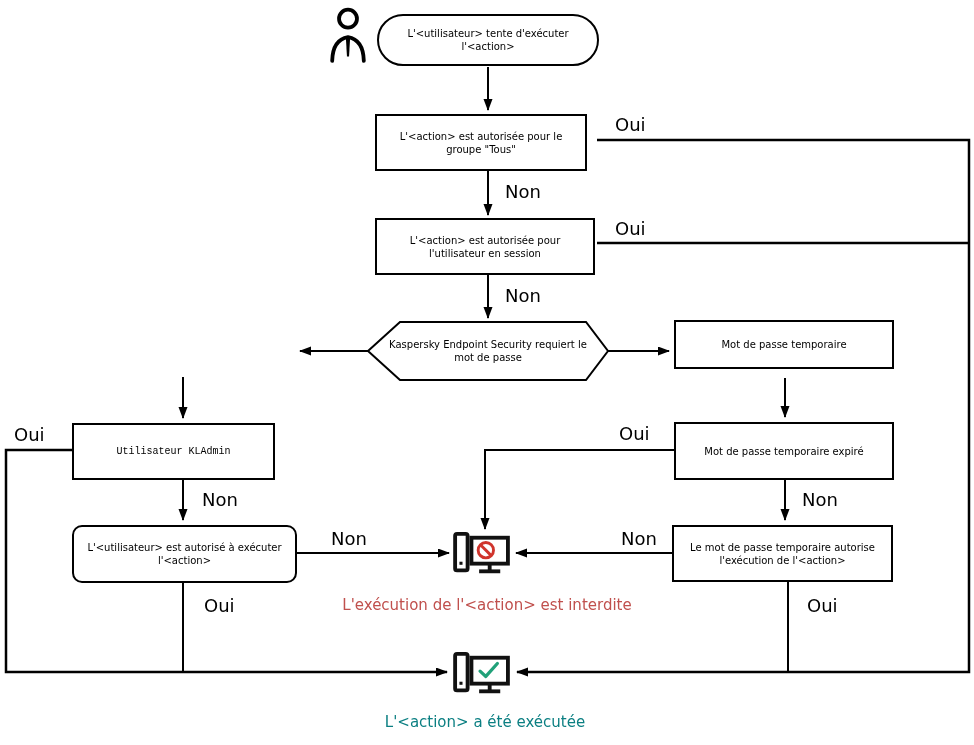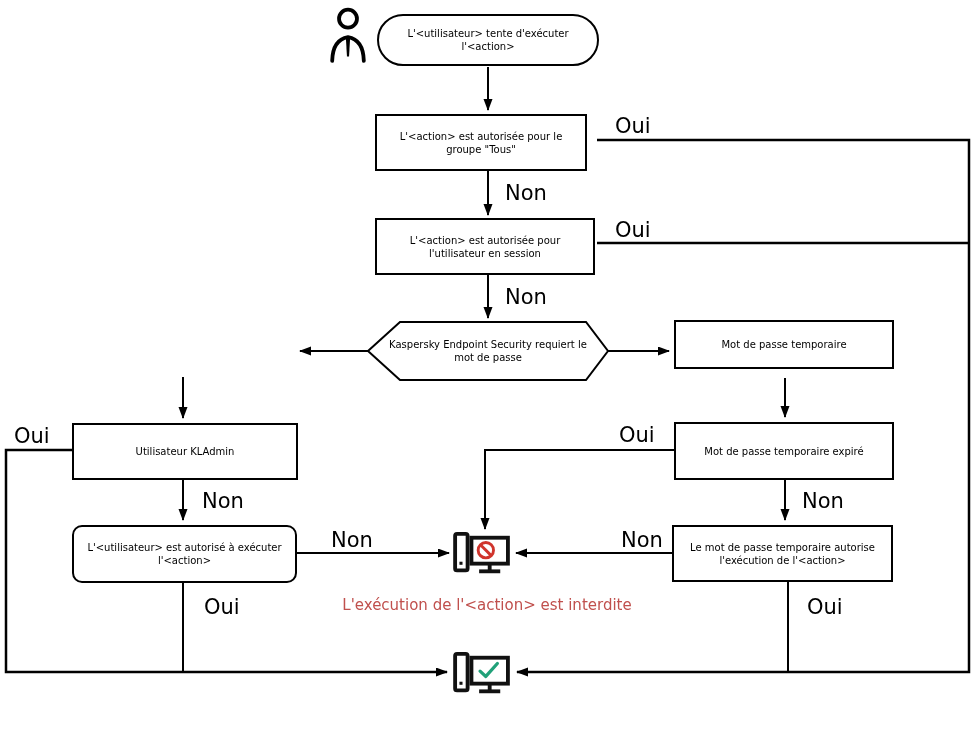--- a/index.html
+++ b/index.html
@@ -12,21 +12,21 @@
     position:absolute;box-sizing:border-box;border:2px solid #000;background:#fff;
     display:flex;align-items:center;justify-content:center;text-align:center;
     font-size:10px;line-height:1.3;padding:8px 8px;
   }
   .pill{border-radius:26px;}
   .hex-label{
     position:absolute;display:flex;align-items:center;justify-content:center;
     text-align:center;font-size:10px;line-height:1.3;
   }
   .edge-label{
-    position:absolute;font-size:21px;color:#000;white-space:nowrap;
+    position:absolute;font-size:18px;color:#000;white-space:nowrap;
   }
   .outcome{
     position:absolute;text-align:center;font-size:15px;white-space:nowrap;
   }
   .outcome.denied{color:#C0504D;}
   .outcome.executed{color:#0B7F82;}
   .icon-abs{position:absolute;}
 </style>
 </head>
 <body>
@@ -79,21 +79,21 @@
 
   <div class="node pill" style="left:377px;top:14px;width:222px;height:52px;">L'&lt;utilisateur&gt;  tente d'exécuter l'&lt;action&gt;</div>
 
   <div class="node" style="left:375px;top:114px;width:212px;height:57px;">L'&lt;action&gt; est autorisée pour le groupe "Tous"</div>
 
   <div class="node" style="left:375px;top:218px;width:220px;height:57px;">L'&lt;action&gt; est autorisée pour l'utilisateur en session</div>
 
   <div class="hex-label" style="left:383px;top:326px;width:210px;height:50px;">Kaspersky Endpoint Security requiert le mot de passe</div>
 
 
-  <div class="node" style="left:72px;top:423px;width:226px;height:57px;">Utilisateur KLAdmin</div>
+  <div class="node" style="left:72px;top:423px;width:203px;height:57px;font-family:Liberation Mono, monospace;">Utilisateur KLAdmin</div>
 
   <div class="node" style="left:72px;top:525px;width:225px;height:58px;border-radius:10px;">L'&lt;utilisateur&gt; est autorisé à exécuter l'&lt;action&gt;</div>
 
   <div class="node" style="left:674px;top:320px;width:220px;height:49px;">Mot de passe temporaire</div>
 
   <div class="node" style="left:674px;top:422px;width:220px;height:58px;">Mot de passe temporaire expiré</div>
 
   <div class="node" style="left:672px;top:525px;width:221px;height:57px;">Le mot de passe temporaire autorise l'exécution de l'&lt;action&gt;</div>
 
   <div class="edge-label" style="left:615px;top:114px;">Oui</div>
@@ -126,14 +126,15 @@
       <rect x="3" y="3" width="13" height="38" rx="2" fill="#fff" stroke="#111" stroke-width="4"></rect>
       <rect x="7.5" y="32" width="3.2" height="3.2" fill="#111"></rect>
       <rect x="20" y="7" width="38" height="27" fill="#fff" stroke="#111" stroke-width="4"></rect>
       <line x1="39" y1="34" x2="39" y2="41" stroke="#111" stroke-width="4"></line>
       <line x1="28" y1="42" x2="50" y2="42" stroke="#111" stroke-width="4"></line>
       <polyline points="29,21 35,26.5 47,13" fill="none" stroke="#21A179" stroke-width="3.4" stroke-linecap="round" stroke-linejoin="round"></polyline>
     </svg>
   </div>
 
   <div class="outcome denied" style="left:337px;top:596px;width:300px;">L'exécution de l'&lt;action&gt; est interdite</div>
+  <div class="outcome executed" style="left:355px;top:713px;width:260px;">L'&lt;action&gt; a été exécutée</div>
 
 </div>
 
 </body></html>

